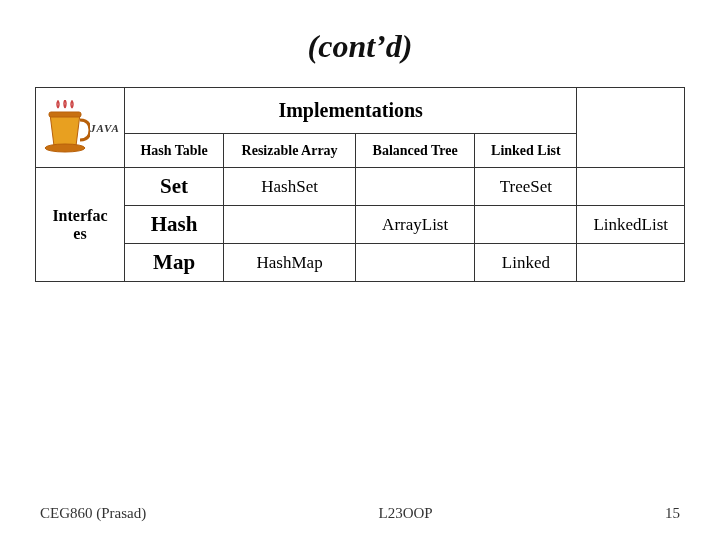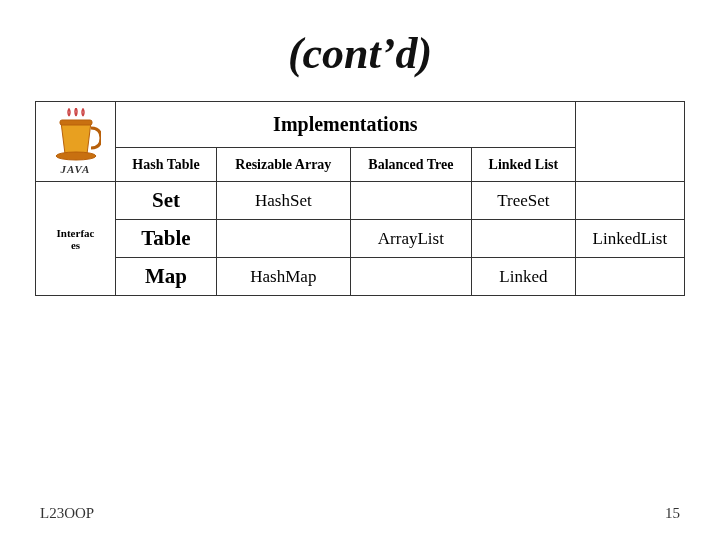--- a/index.html
+++ b/index.html
@@ -8,21 +8,21 @@
       width: 720px;
       height: 540px;
       background: #ffffff;
       font-family: 'Times New Roman', Times, serif;
       position: relative;
       overflow: hidden;
     }
 
     .page-title {
       text-align: center;
-      font-size: 44px;
+      font-size: 32px;
       font-style: italic;
       padding-top: 28px;
       padding-bottom: 22px;
       color: #111;
     }
 
     .table-container {
       margin: 0 auto;
       width: 650px;
     }
@@ -53,36 +53,36 @@
       font-weight: bold;
       font-size: 14px;
     }
 
     .row-header {
       font-weight: bold;
       font-size: 21px;
     }
 
     .interfaces-cell {
-      font-size: 11px;
+      font-size: 16px;
       font-weight: bold;
       writing-mode: horizontal-tb;
     }
 
     .java-logo-cell {
       width: 80px;
       height: 80px;
       vertical-align: middle;
       text-align: center;
       padding: 4px;
     }
 
     .java-logo {
       display: flex;
-      flex-direction: column;
+      flex-direction: row;
       align-items: center;
       justify-content: center;
     }
 
     
     .java-cup {
       width: 50px;
       height: 55px;
     }
 
@@ -152,34 +152,35 @@
 
         <td rowspan="3" class="interfaces-cell">Interfac<br>es</td>
         <td class="row-header">Set</td>
         <td>HashSet</td>
         <td></td>
         <td>TreeSet</td>
         <td></td>
       </tr>
 
       <tr>
-        <td class="row-header">Table</td>
+        <td class="row-header">Hash</td>
         <td></td>
         <td>ArrayList</td>
         <td></td>
         <td>LinkedList</td>
       </tr>
 
       <tr>
         <td class="row-header">Map</td>
         <td>HashMap</td>
         <td></td>
         <td>Linked</td>
         <td></td>
       </tr>
     </tbody>
   </table>
 </div>
 
 <div class="footer">
+  <span>CEG860  (Prasad)</span>
   <span>L23OOP</span>
   <span>15</span>
 </div>
 
 </body></html>

